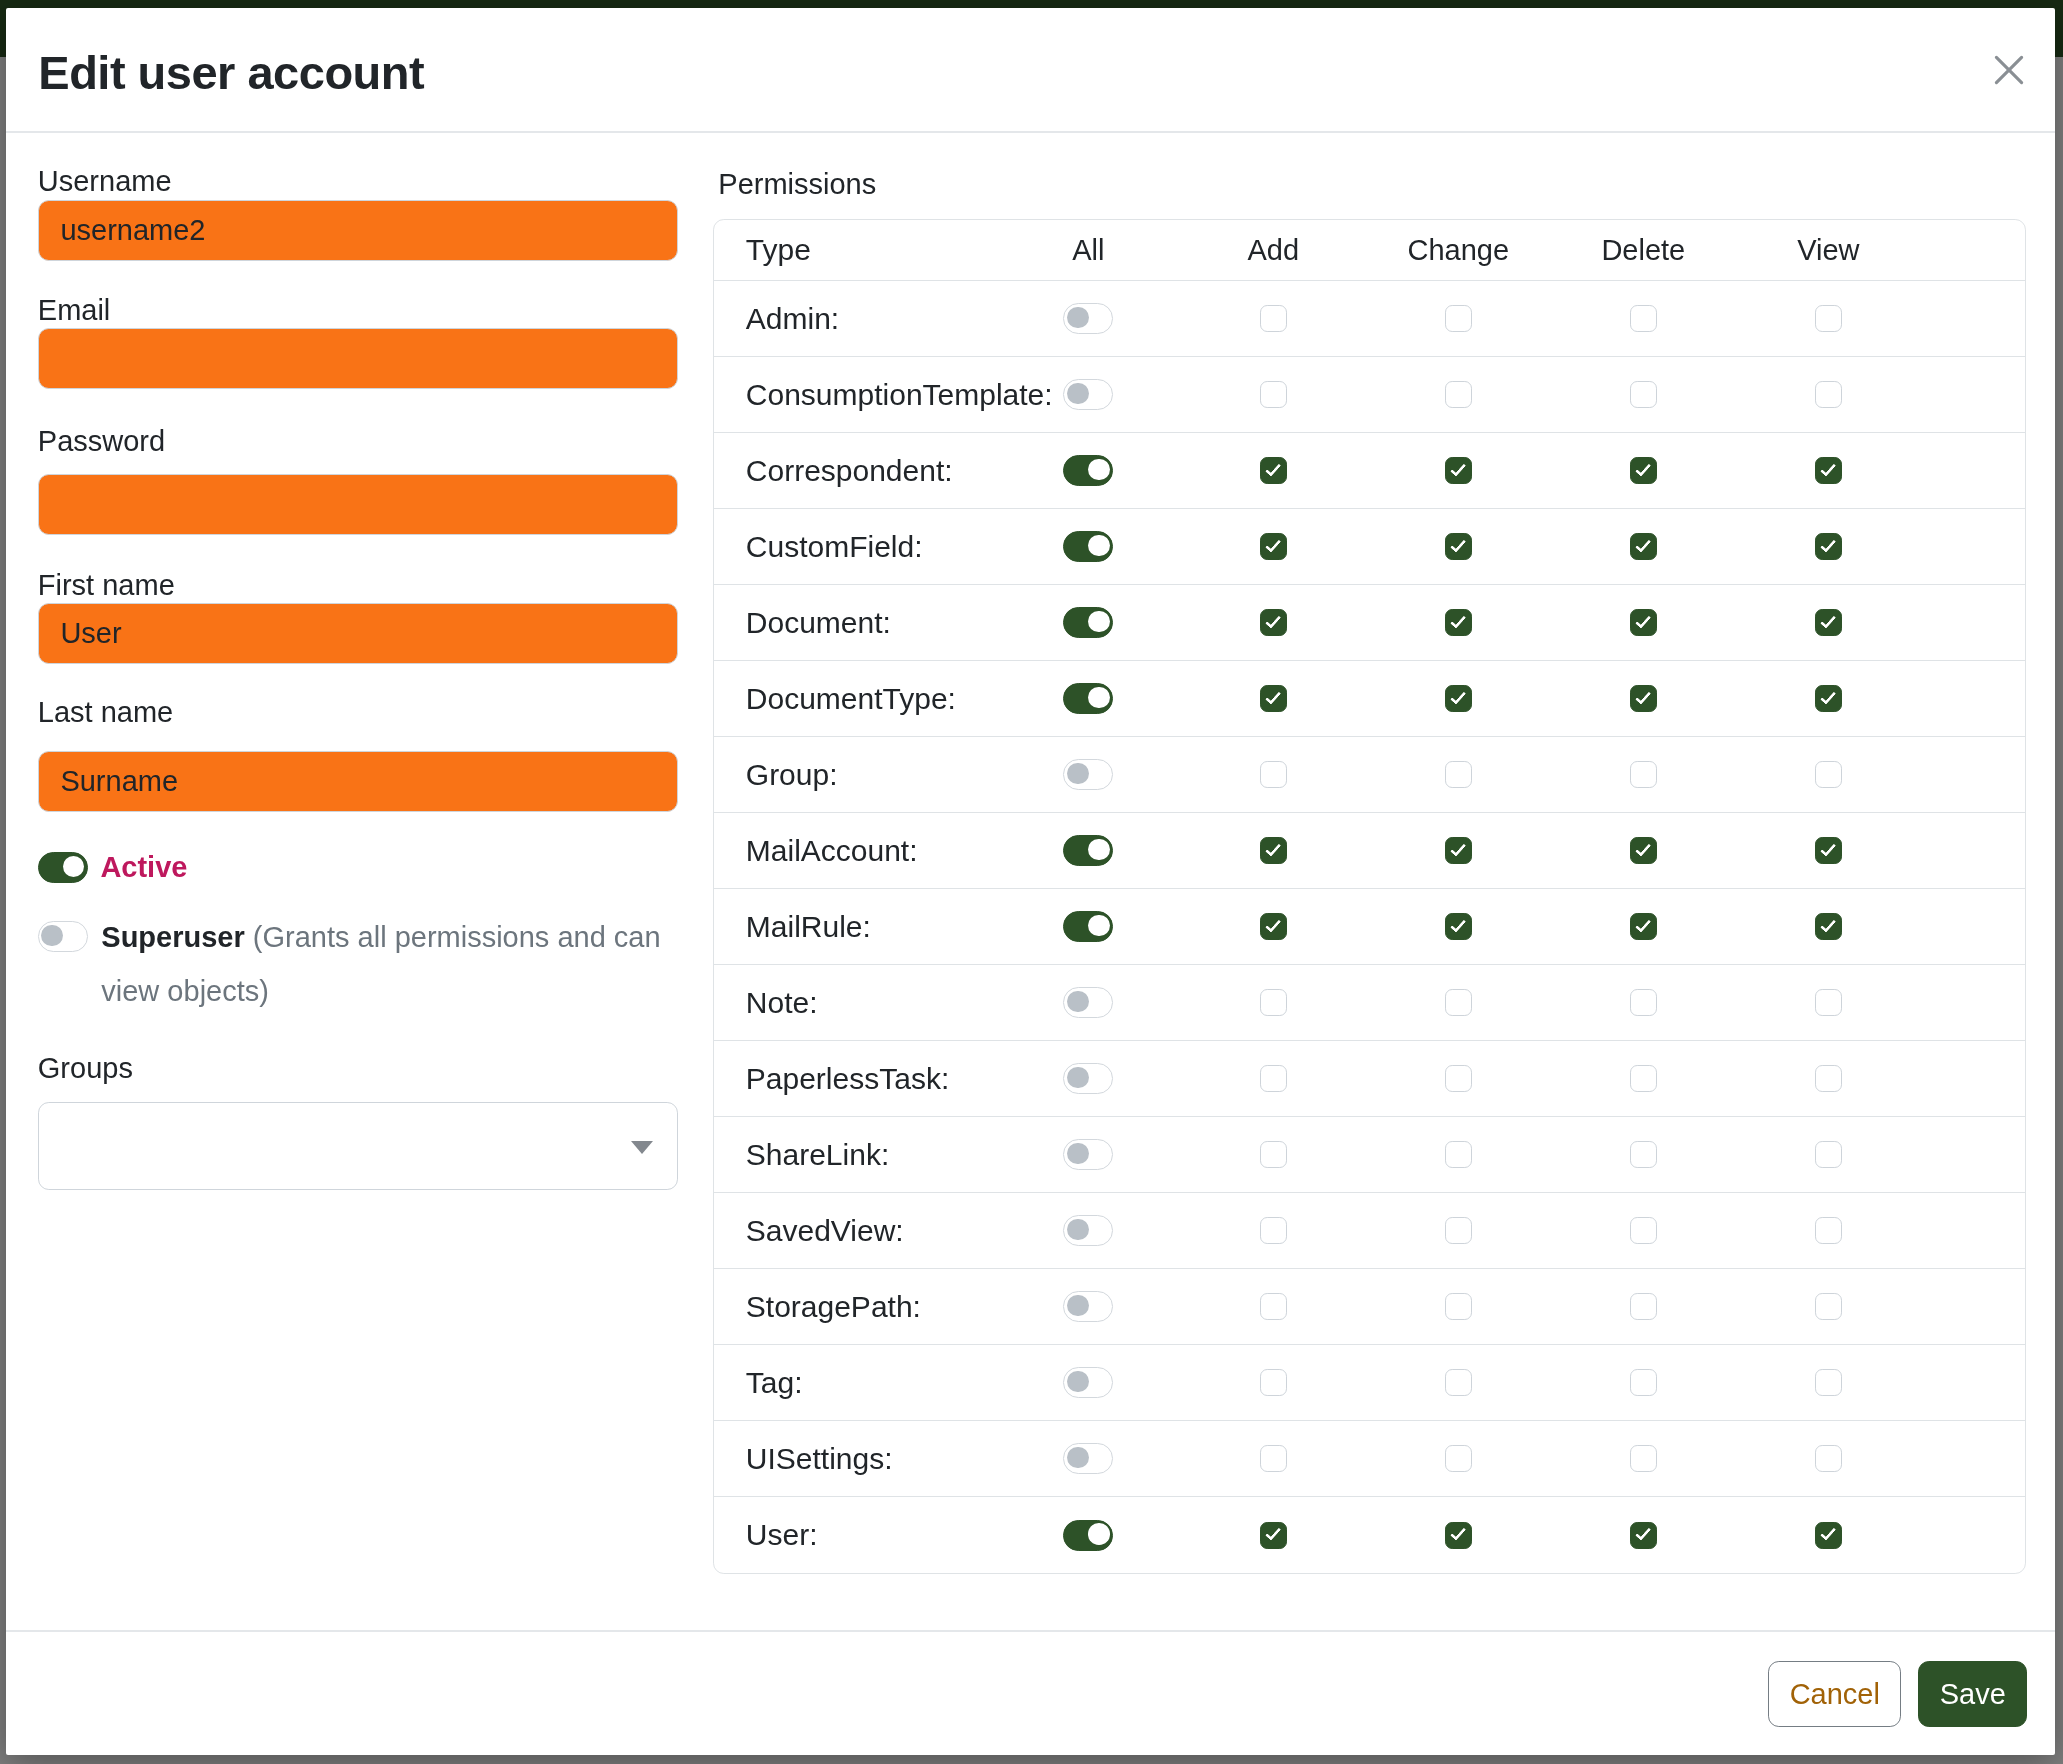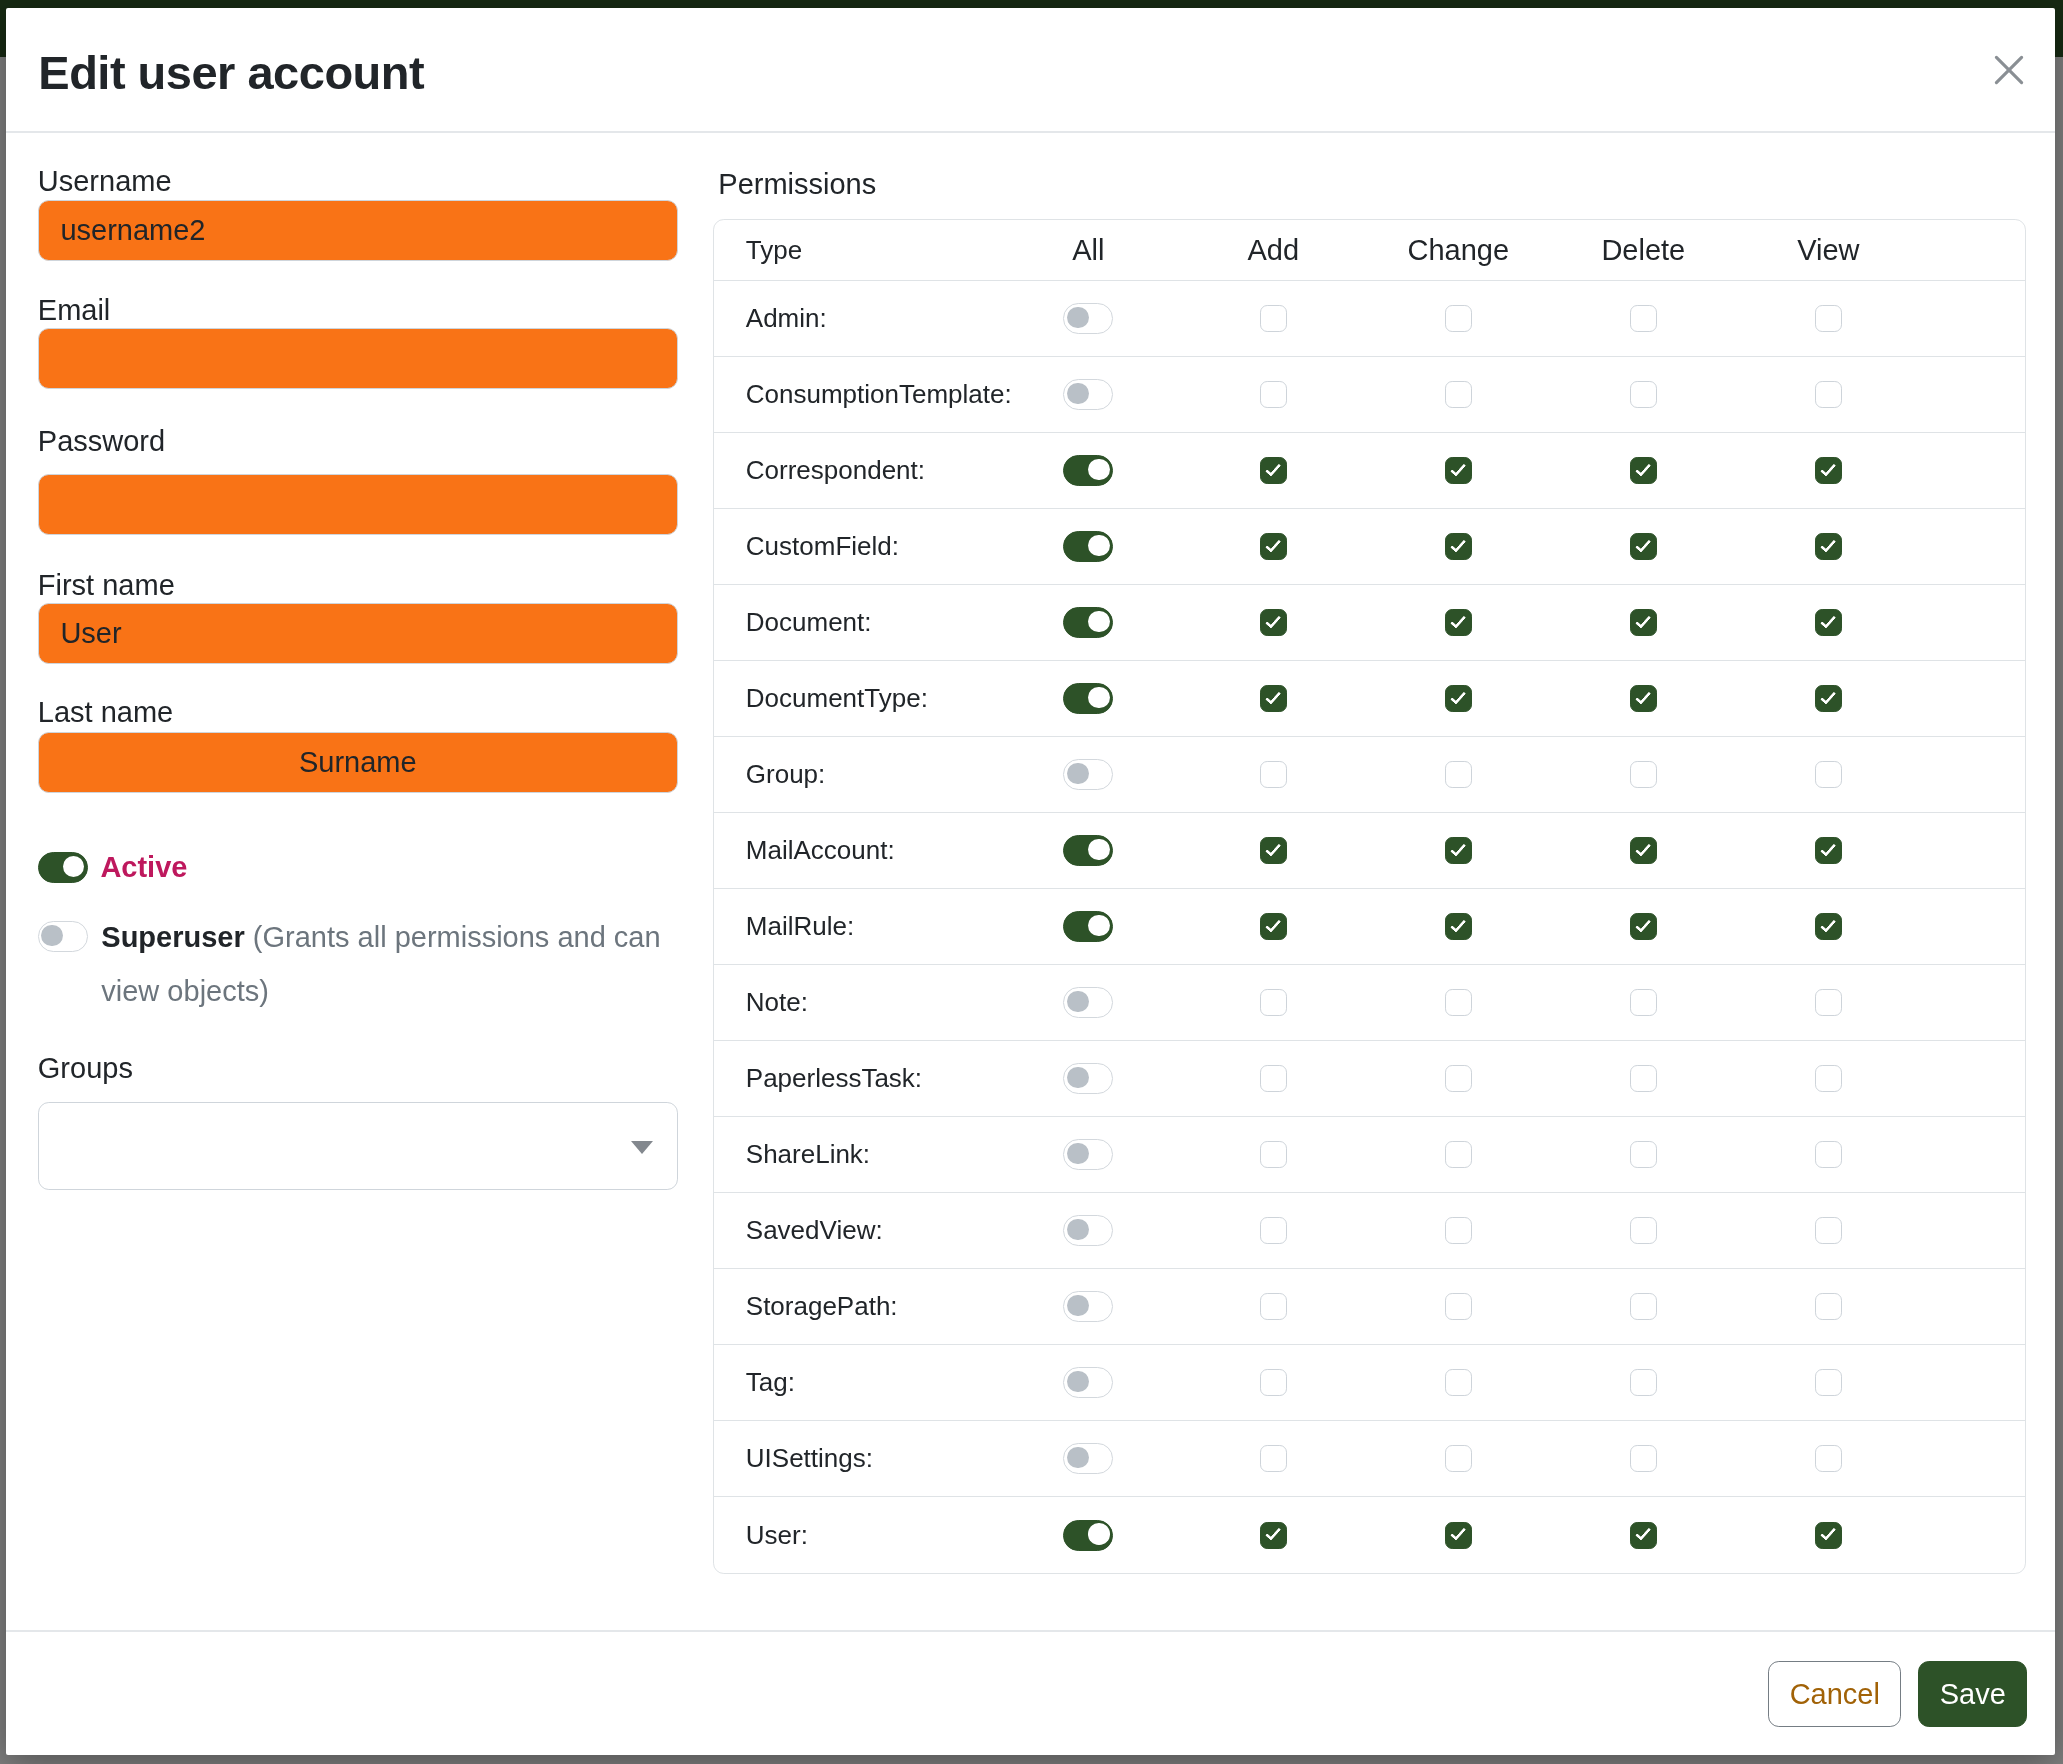--- a/index.html
+++ b/index.html
@@ -31,21 +31,21 @@
   .finput{
     position:absolute;left:31.5px;width:640px;height:61px;box-sizing:border-box;
     border:1.8px solid #cfd5db;border-radius:10.8px;background:#f97316;
     font-size:29px;color:#212529;padding:0 21.6px;outline:none;
     font-family:"Liberation Sans", sans-serif;
   }
   .lbl-username{top:158px;} .inp-username{top:192px;}
   .lbl-email{top:287px;}    .inp-email{top:320px;}
   .lbl-password{top:418px;} .inp-password{top:466px;}
   .lbl-first{top:562px;}    .inp-first{top:595px;}
-  .lbl-last{top:689px;text-align:right;}     .inp-last{top:724px;text-align:center;}
+  .lbl-last{top:689px;text-align:right;}     .inp-last{top:743px;}
   .lbl-groups{top:1045px;}
 
   .groups-select{
     position:absolute;left:31.5px;top:1094px;width:640px;height:88px;box-sizing:border-box;
     border:1.8px solid #cfd5db;border-radius:10.8px;background:#fff;cursor:pointer;
   }
   .groups-caret{
     position:absolute;right:23.4px;top:38px;width:0;height:0;
     border-left:11.7px solid transparent;border-right:11.7px solid transparent;
     border-top:13.5px solid #83888e;
@@ -74,21 +74,21 @@
   
   .perm-label{position:absolute;left:712px;top:161px;font-size:29px;line-height:31px;color:#212529;}
   .ptable{
     position:absolute;left:707px;top:211px;width:1313px;box-sizing:border-box;
     border:1.8px solid #dfe3e6;border-radius:10.8px;background:#fff;overflow:hidden;
   }
   .prow{display:flex;align-items:center;box-sizing:border-box;padding-left:31.5px;border-bottom:1.8px solid #dfe3e6;}
   .prow:last-child{border-bottom:none;}
   .prow.head{height:61px;}
   .prow.body{height:76px;}
-  .c-type{width:250px;flex:0 0 auto;font-size:26px;color:#212529;}
+  .c-type{width:250px;flex:0 0 auto;font-size:30px;color:#212529;}
   .c-cell{width:185px;flex:0 0 auto;display:flex;justify-content:center;align-items:center;font-size:29px;color:#212529;}
 
   
   .cb{width:27px;height:27px;border-radius:7.2px;box-sizing:border-box;cursor:pointer;position:relative;}
   .cb.off{background:#fff;border:1.8px solid #ced4da;}
   .cb.on{background:#2d5228;border:1.8px solid #2d5228;}
   .cb.on .tick{
     position:absolute;left:8px;top:2.7px;width:8px;height:15.3px;box-sizing:border-box;
     border-right:3.6px solid #fff;border-bottom:3.6px solid #fff;transform:rotate(42deg);
     border-radius:0.9px;

